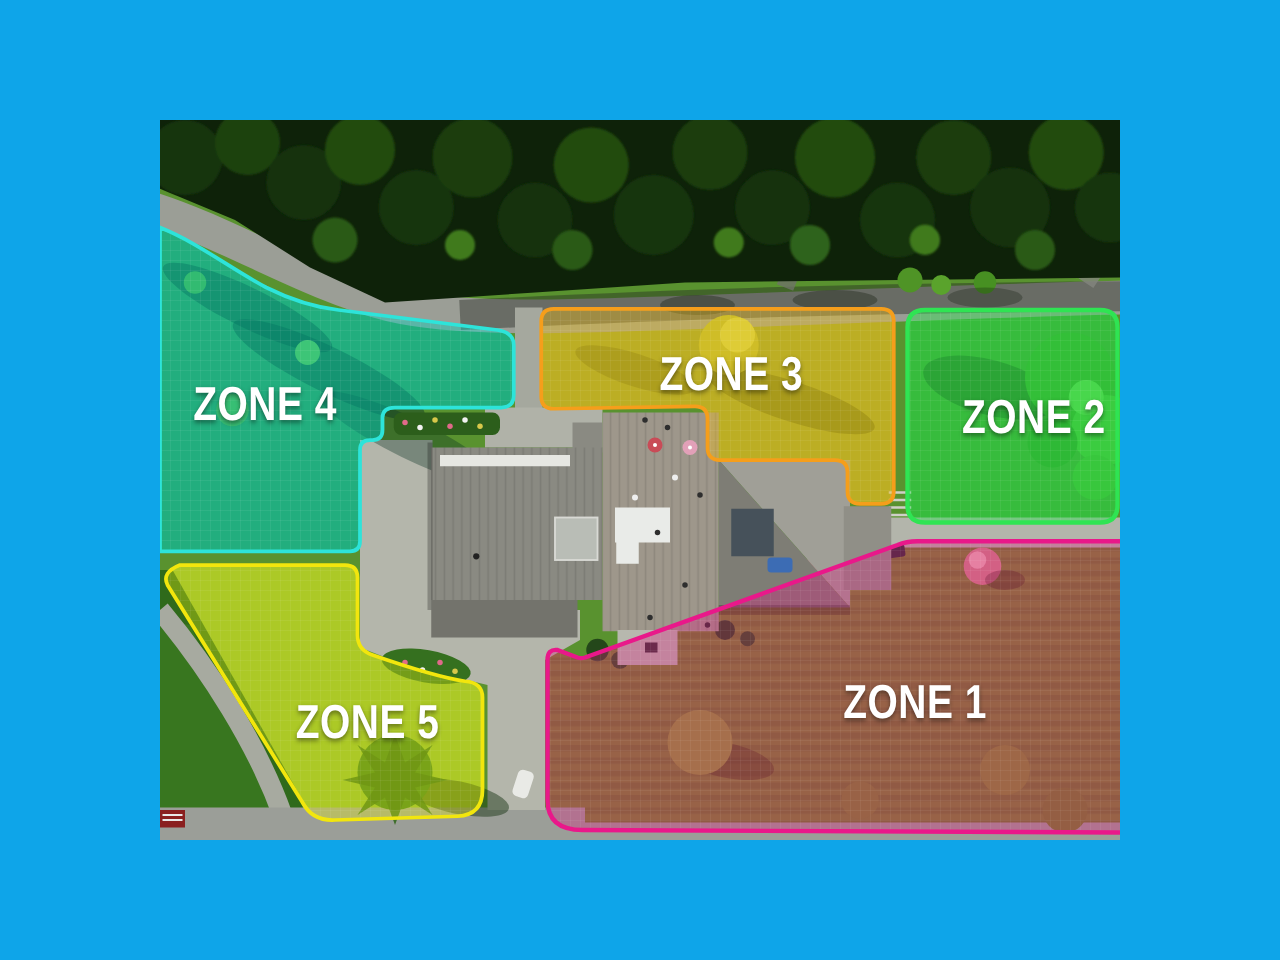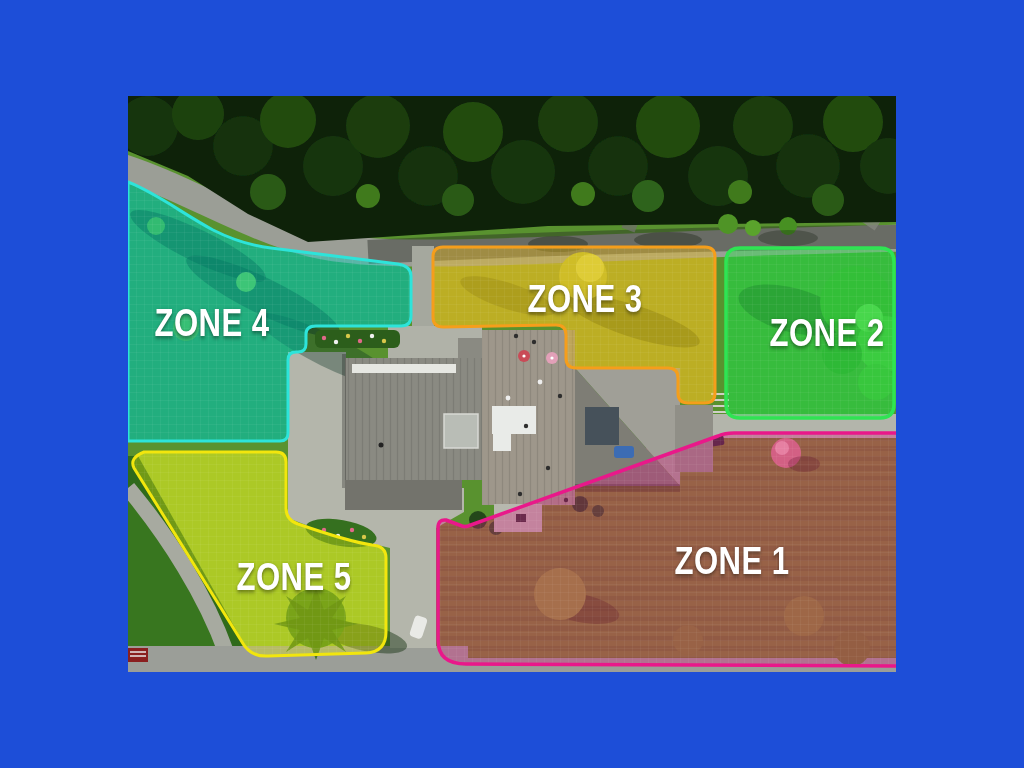--- a/index.html
+++ b/index.html
@@ -1,16 +1,16 @@
 <!DOCTYPE html>
 <html><head>
 <meta charset="utf-8">
 <style>
   html,body { margin:0; padding:0; background:#ffffff; }
-  .stage { position:relative; width:1024px; height:768px; background:#1d4ed8; overflow:hidden;
+  .stage { position:relative; width:1024px; height:768px; background:#0ea5e9; overflow:hidden;
            font-family:"Liberation Sans", sans-serif; }
   .photo { position:absolute; left:128px; top:96px; width:768px; height:576px; overflow:hidden; }
   .photo svg { display:block; }
   .zlabel { font-family:"Liberation Sans", sans-serif; font-weight:bold; font-size:38px;
             fill:#ffffff; letter-spacing:0.5px;
             filter:drop-shadow(0 2px 2px rgba(0,0,0,0.45)); }
 </style>
 </head>
 <body>
 

